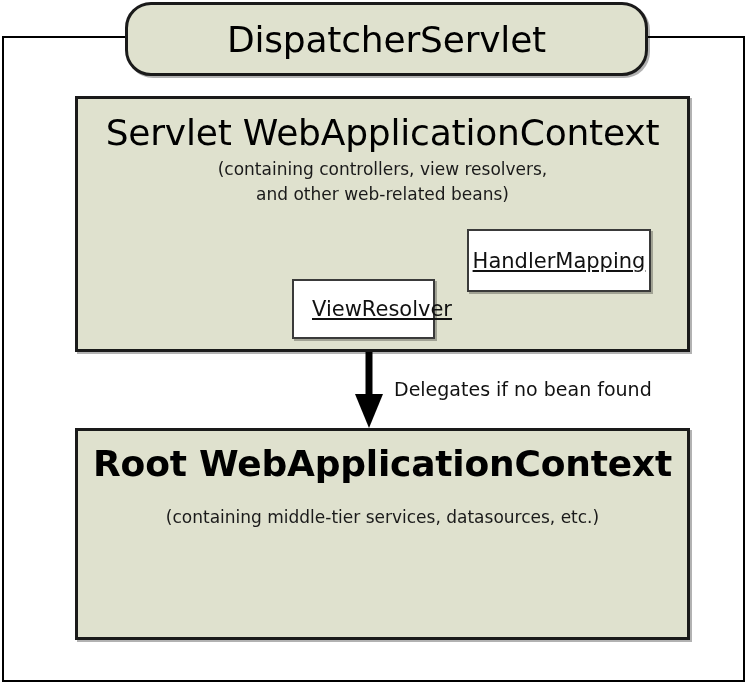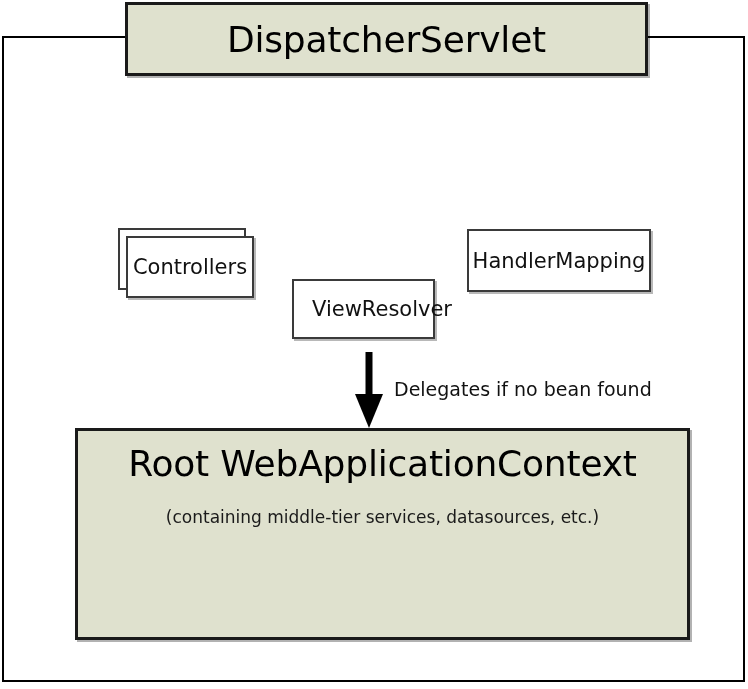--- a/index.html
+++ b/index.html
@@ -52,20 +52,21 @@
     white-space: nowrap;
   }
 
   
   #dispatcher-servlet-box {
     left: 125px;
     top: 2px;
     width: 523px;
     height: 74px;
     z-index: 5;
+    border-radius: 26px;
   }
   #dispatcher-servlet-box .ctx-title {
     font-size: 36px;
     line-height: 70px;
   }
 
   
   #servlet-context-box {
     left: 75px;
     top: 96px;
@@ -89,40 +90,42 @@
     left: 75px;
     top: 428px;
     width: 615px;
     height: 212px;
     z-index: 3;
   }
   #root-context-box .ctx-title {
     font-size: 36px;
     line-height: 44px;
     margin-top: 11px;
+    font-weight: bold;
   }
   #root-context-box .ctx-sub {
     font-size: 17px;
     line-height: 22px;
     margin-top: 20px;
   }
 
   
   .bean {
     position: absolute;
     background: #ffffff;
     border: 2px solid #3a3a3a;
     box-sizing: border-box;
     box-shadow: 2px 2px 0 rgba(0,0,0,0.28);
     display: flex;
     align-items: center;
     justify-content: center;
     color: #111111;
     font-size: 21px;
     white-space: nowrap;
+    text-decoration: underline;
   }
   
   .bean-stack-back {
     position: absolute;
     background: #ffffff;
     border: 2px solid #3a3a3a;
     box-sizing: border-box;
     z-index: 1;
   }
   .bean-stack-front {
@@ -161,20 +164,25 @@
     z-index: 6;
   }
 </style>
 </head>
 <body>
 
 <div id="canvas">
 
   <div class="outer-frame"></div>
 
+  <div class="ctx-box" id="servlet-context-box">
+    <div class="ctx-title">Servlet WebApplicationContext</div>
+    <div class="ctx-sub">(containing controllers, view resolvers,</div>
+    <div class="ctx-sub">and other web-related beans)</div>
+  </div>
 
   <div class="bean-stack-back" id="controllers-back"></div>
   <div class="bean bean-stack-front" id="controllers-front">Controllers</div>
 
   <div class="bean" id="viewresolver-box">ViewResolver</div>
 
   <div class="bean" id="handlermapping-box">HandlerMapping</div>
 
   <div class="ctx-box" id="dispatcher-servlet-box">
     <div class="ctx-title">DispatcherServlet</div>

